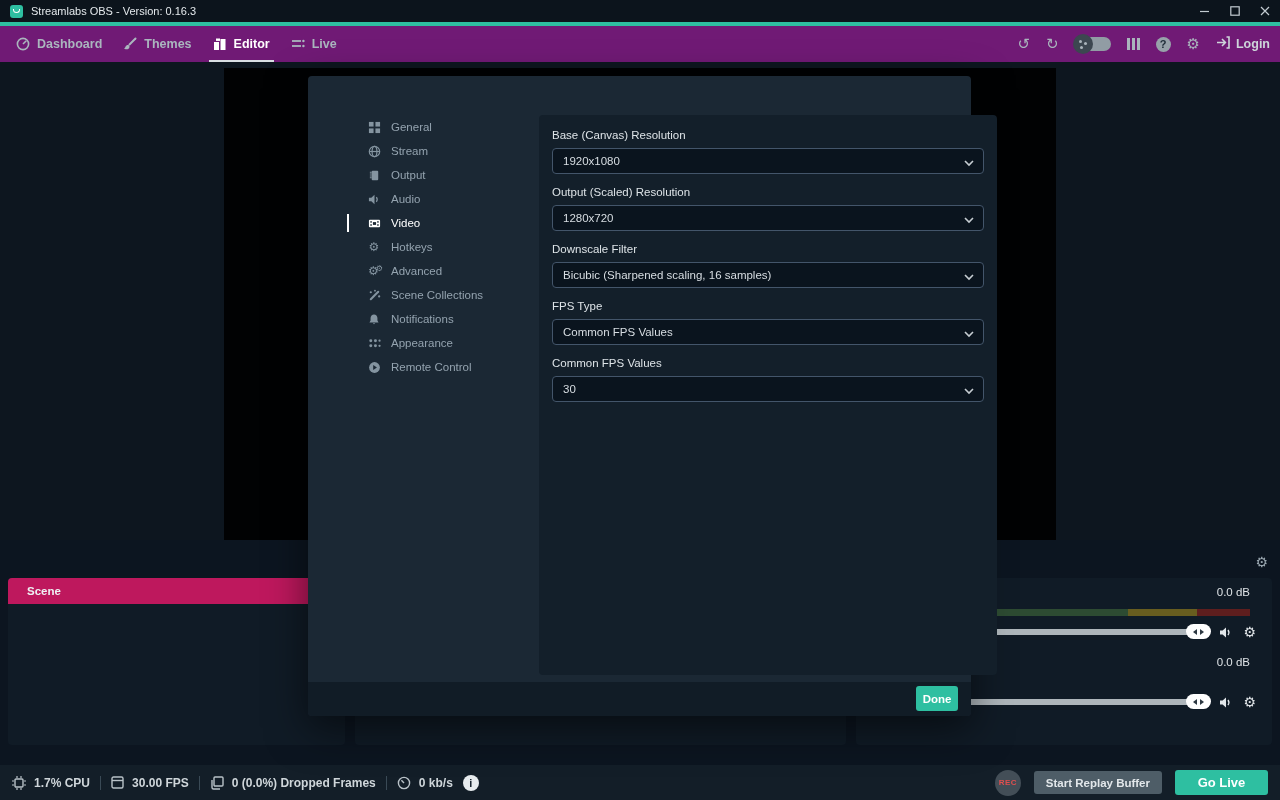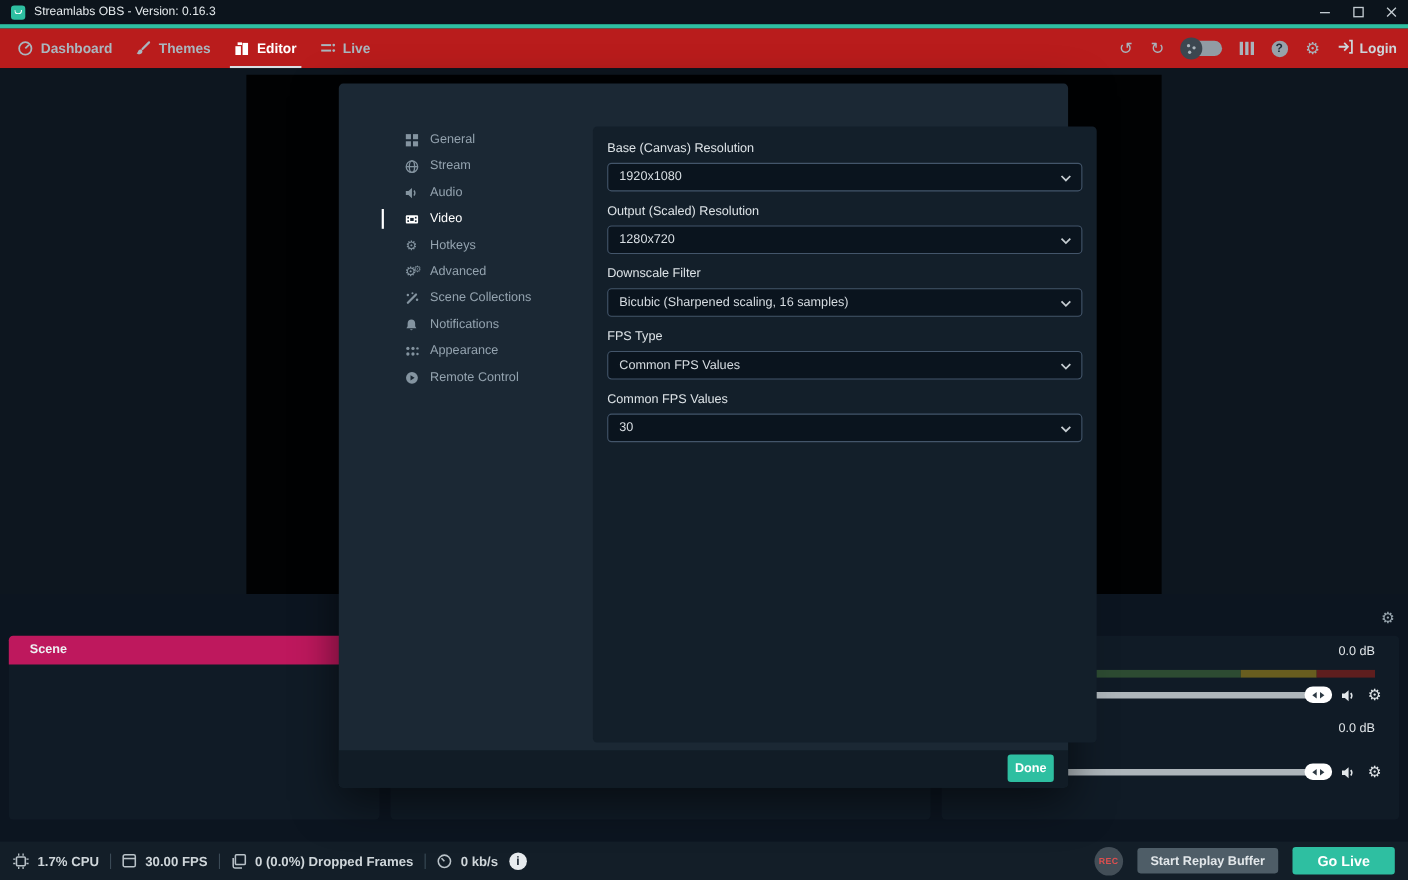--- a/index.html
+++ b/index.html
@@ -25,21 +25,21 @@
   .win-controls { margin-left:auto; display:flex; align-items:center; height:100%; }
   .win-btn { width:30px; height:100%; display:flex; align-items:center; justify-content:center; color:#c3cbd1; cursor:default; }
   .win-btn svg { display:block; }
 
   
   .accent-line { position:absolute; left:0; top:22px; width:1280px; height:4px; background:#2ebfa1; }
 
   
   .navbar {
     position:absolute; left:0; top:26px; width:1280px; height:36px;
-    background:#b91c1c; display:flex; align-items:center; padding:0 10px;
+    background:#701a75; display:flex; align-items:center; padding:0 10px;
   }
   .nav-item {
     height:36px; display:flex; align-items:center; gap:7px; padding:0 6px; margin-right:9px;
     font-size:12.5px; font-weight:bold; color:#aab6be; position:relative; cursor:pointer;
   }
   .nav-item svg { display:block; }
   .nav-item.active { color:#ffffff; }
   .nav-item.active::after {
     content:""; position:absolute; left:2px; right:2px; bottom:0; height:2px; background:#d9dfe3;
   }
@@ -398,20 +398,29 @@
         <span class="s-icon">
           <svg width="13" height="13" viewBox="0 0 14 14">
               <circle cx="7" cy="7" r="5.6" fill="none" stroke="currentColor" stroke-width="1.3"></circle>
               <line x1="1.4" y1="7" x2="12.6" y2="7" stroke="currentColor" stroke-width="1.3"></line>
               <ellipse cx="7" cy="7" rx="2.6" ry="5.6" fill="none" stroke="currentColor" stroke-width="1.3"></ellipse>
             </svg>
         </span>
         <span>Stream</span>
       </div>
 
+      <div class="side-item">
+        <span class="s-icon">
+          <svg width="13" height="13" viewBox="0 0 14 14">
+              <rect x="4" y="2" width="7" height="10" rx="1" fill="currentColor"></rect>
+              <path d="M2 3.5h2M2 5.5h2M2 7.5h2M2 9.5h2" stroke="currentColor" stroke-width="1.1"></path>
+            </svg>
+        </span>
+        <span>Output</span>
+      </div>
 
       <div class="side-item">
         <span class="s-icon">
           <svg width="13" height="13" viewBox="0 0 14 13">
               <path d="M1 4.5h2.6L7 1.5v10L3.6 8.5H1z" fill="currentColor"></path>
               <path d="M9 4a4.2 4.2 0 010 5" fill="none" stroke="currentColor" stroke-width="1.3"></path>
             </svg>
         </span>
         <span>Audio</span>
       </div>

